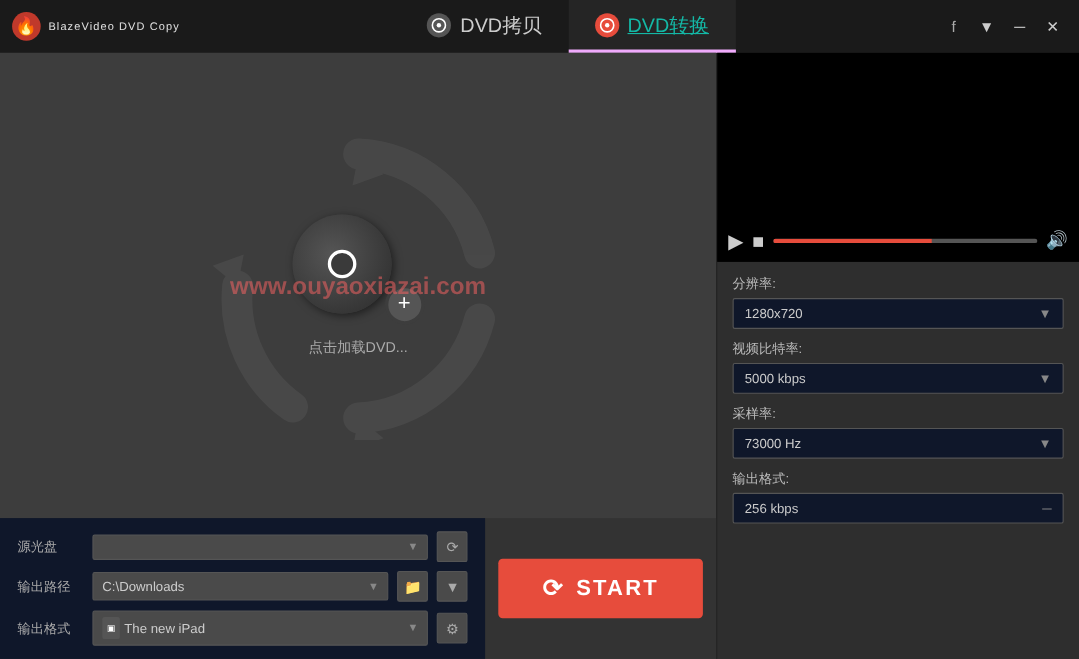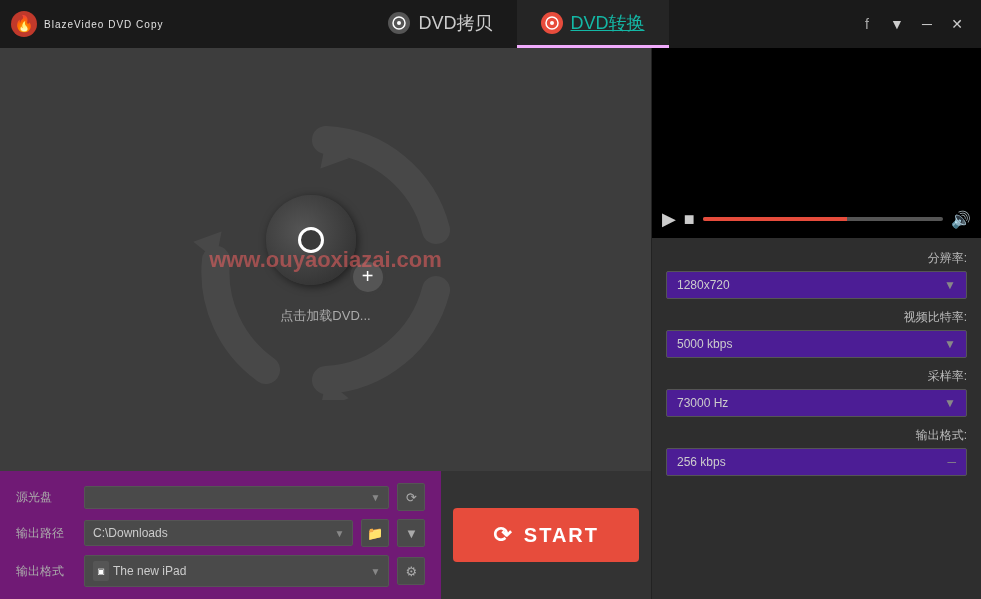--- a/index.html
+++ b/index.html
@@ -206,21 +206,21 @@
       font-size: 22px;
       font-weight: bold;
       z-index: 10;
       pointer-events: none;
       white-space: nowrap;
     }
 
     
     .bottom-controls {
       padding: 12px 16px;
-      background: #701a75;
+      background: #0f172a;
       display: flex;
       flex-direction: column;
       gap: 8px;
     }
     .control-row {
       display: flex;
       align-items: center;
       gap: 8px;
     }
     .control-label {
@@ -335,33 +335,32 @@
     }
 
     
     .settings-panel {
       flex: 1;
       padding: 12px 14px;
       display: flex;
       flex-direction: column;
       gap: 10px;
       overflow: hidden;
-      text-align: right;
     }
     .setting-item {
       display: flex;
       flex-direction: column;
       gap: 4px;
     }
     .setting-label {
       color: #bbb;
       font-size: 12px;
     }
     .setting-select {
-      background: #4c1d95;
+      background: #0f172a;
       border: 1px solid #555;
       color: #ccc;
       padding: 6px 10px;
       font-size: 12px;
       border-radius: 2px;
       display: flex;
       align-items: center;
       justify-content: space-between;
       cursor: pointer;
     }

